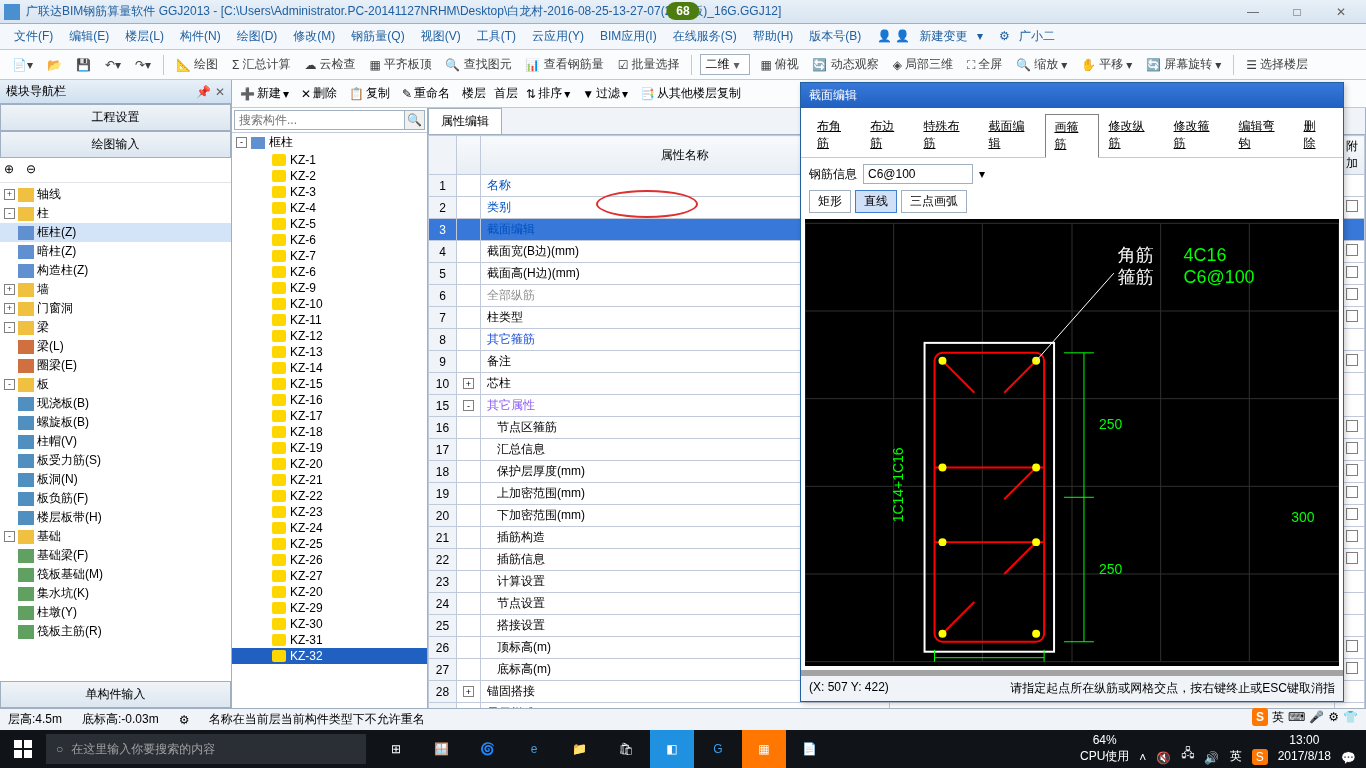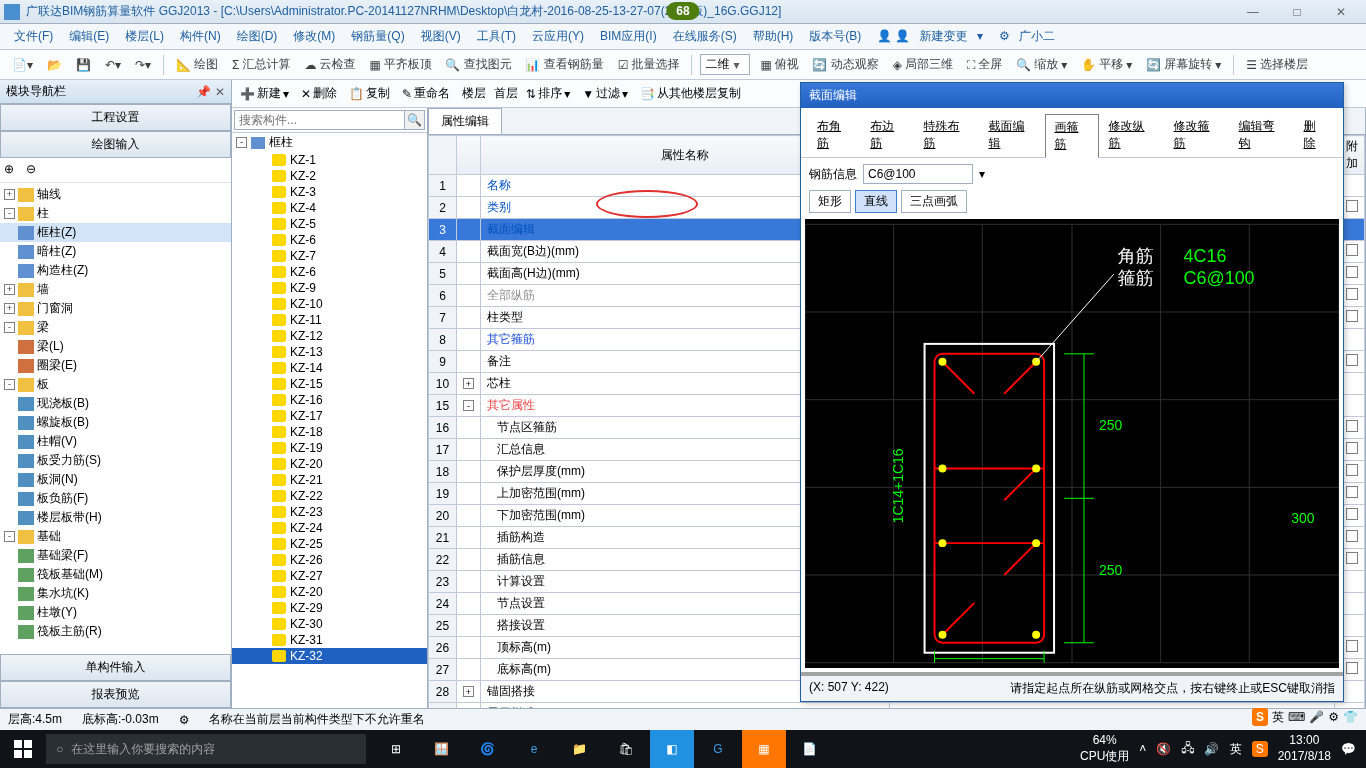--- a/index.html
+++ b/index.html
@@ -76,21 +76,21 @@
 .rightpanel .rtitle { background: linear-gradient(#3878d8, #2060c0); color: #fff; padding: 4px 8px; }
 .rightpanel .rtabs { display: flex; padding: 6px 8px 0; gap: 2px; border-bottom: 1px solid #c0cada; text-decoration: underline; }
 .rightpanel .rtabs .rtab { padding: 4px 8px; cursor: pointer; }
 .rightpanel .rtabs .rtab.active { border: 1px solid #808080; border-bottom: 1px solid #fff; margin-bottom: -1px; background: #fff; }
 .rightpanel .rctrl { padding: 6px 8px; display: flex; align-items: center; gap: 6px; }
 .rightpanel .rctrl input { border: 1px solid #a0b0c0; padding: 2px 4px; width: 110px; }
 .rightpanel .rctrl2 { padding: 0 8px 6px; display: flex; align-items: center; gap: 4px; }
 .rightpanel .rctrl2 .btn { border: 1px solid #a0b0c0; padding: 2px 8px; cursor: pointer; }
 .rightpanel .rctrl2 .btn.active { background: #d0e0f8; border-color: #4080d0; }
 .rightpanel .canvas { flex: 1; background: #000; position: relative; margin: 0 4px 4px; }
-.rightpanel .status { padding: 4px 8px; background: #f0f4f8; border-top: 4px solid #a3a3a3; display: flex; justify-content: space-between; }
+.rightpanel .status { padding: 4px 8px; background: #f0f4f8; border-top: 6px solid #a3a3a3; display: flex; justify-content: space-between; }
 
 .canvas .grid line { stroke: #303030; stroke-width: 1; }
 .canvas .column-outline { stroke: #fff; stroke-width: 2; fill: none; }
 .canvas .rebar-box { stroke: #ff0000; stroke-width: 2; fill: none; }
 .canvas .corner-dot { fill: #ffff00; }
 .canvas .diag { stroke: #ff0000; stroke-width: 2; }
 .canvas .dim { stroke: #00ff00; stroke-width: 1; }
 .canvas .dimtext { fill: #00ff00; font-size: 14px; }
 .canvas .labeltext { fill: #00ff00; font-size: 18px; }
 .canvas .whitetext { fill: #fff; font-size: 18px; }
@@ -98,21 +98,21 @@
 
 .statusbar { height: 22px; background: #f0f4f8; border-top: 1px solid #a0b0c0; display: flex; align-items: center; padding: 0 8px; gap: 20px; position: absolute; bottom: 38px; left: 0; right: 0; }
 .ime-badge { position: absolute; bottom: 42px; right: 8px; display: flex; gap: 4px; align-items: center; }
 .ime-badge .ime { background: #ff7700; color: #fff; padding: 2px 4px; border-radius: 3px; font-weight: bold; }
 
 .taskbar { height: 38px; background: #101318; position: absolute; bottom: 0; left: 0; right: 0; display: flex; align-items: center; color: #fff; }
 .taskbar .start { width: 46px; height: 38px; display: flex; align-items: center; justify-content: center; }
 .taskbar .searchbox { width: 320px; height: 30px; background: #2a2f36; display: flex; align-items: center; padding: 0 10px; gap: 8px; color: #a0a0a0; }
 .taskbar .tbicons { display: flex; gap: 2px; margin-left: 8px; }
 .taskbar .tbicons .ticon { width: 44px; height: 38px; display: flex; align-items: center; justify-content: center; }
-.taskbar .tray { margin-left: auto; display: flex; align-items: center; gap: 10px; padding-right: 10px; font-size: 11px; }
+.taskbar .tray { margin-left: auto; display: flex; align-items: flex-end; gap: 10px; padding-right: 10px; font-size: 11px; }
 .taskbar .clock { text-align: center; line-height: 1.3; }
 
 .toolbar2 { height: 28px; background: #fafcfe; display: flex; align-items: center; padding: 0 4px; border-bottom: 1px solid #c0cada; gap: 4px; overflow: hidden; }
 .toolbar2 .mbtn { display: inline-flex; align-items: center; gap: 2px; cursor: pointer; padding: 2px 4px; white-space: nowrap; }
 </style>
 </head>
 <body>
 
 <div class="titlebar">
   <div class="icon"></div>
@@ -286,21 +286,20 @@
         <div class="node d1">
           <span class="nicon" style="background:#60a060"></span>
           <span>柱墩(Y)</span>
         </div>
         <div class="node d1">
           <span class="nicon" style="background:#60a060"></span>
           <span>筏板主筋(R)</span>
         </div>
       </div>
     <div class="secbtn">单构件输入</div>
-    <div class="secbtn">报表预览</div>
   </div>
 
   <div style="flex:1; display:flex; flex-direction:column; min-width:0;">
 
     <div class="toolbar2">
       <span class="mbtn">➕<span>新建</span>▾</span>
       <span class="mbtn">✕<span>删除</span></span>
       <span class="mbtn">📋<span>复制</span></span>
       <span class="mbtn">✎<span>重命名</span></span>
       <span class="mbtn">楼层</span>
@@ -536,21 +535,21 @@
                 <tr>
                   <td class="rownum">10</td>
                   <td class="expcell"><span style="border:1px solid #808080;width:11px;height:11px;display:inline-flex;align-items:center;justify-content:center;font-size:9px">+</span></td>
                   <td style="">芯柱</td>
                   <td></td>
                   <td class="addcol"></td>
                 </tr>
                 <tr>
                   <td class="rownum">15</td>
                   <td class="expcell"><span style="border:1px solid #808080;width:11px;height:11px;display:inline-flex;align-items:center;justify-content:center;font-size:9px">-</span></td>
-                  <td style="color:#ef4444">其它属性</td>
+                  <td style="color:#8b5cf6">其它属性</td>
                   <td></td>
                   <td class="addcol"></td>
                 </tr>
                 <tr>
                   <td class="rownum">16</td>
                   <td class="expcell"></td>
                   <td style="">&nbsp;&nbsp;&nbsp;节点区箍筋</td>
                   <td></td>
                   <td class="addcol"><span class="checkbox"></span></td>
                 </tr>

